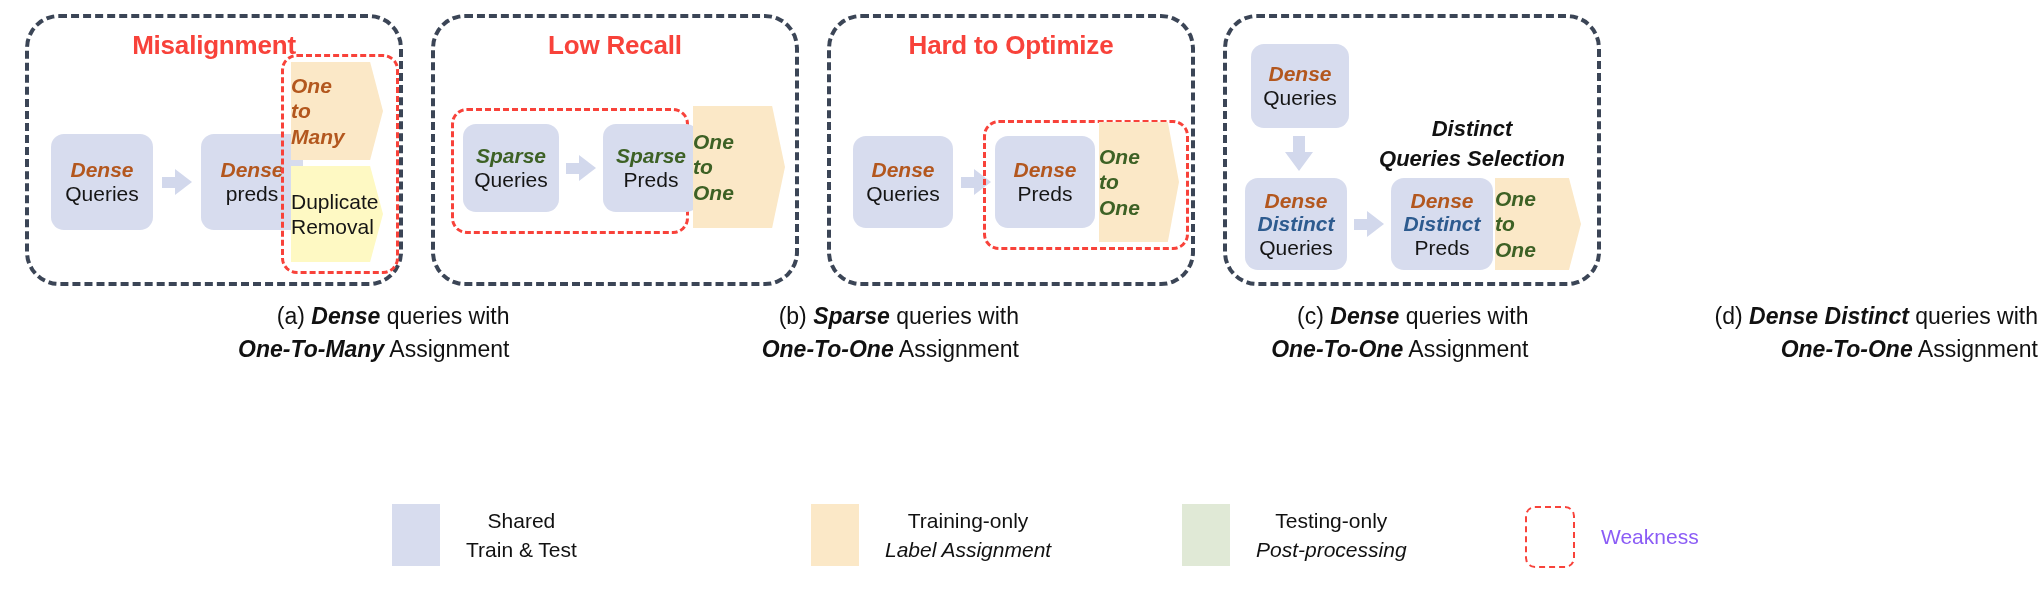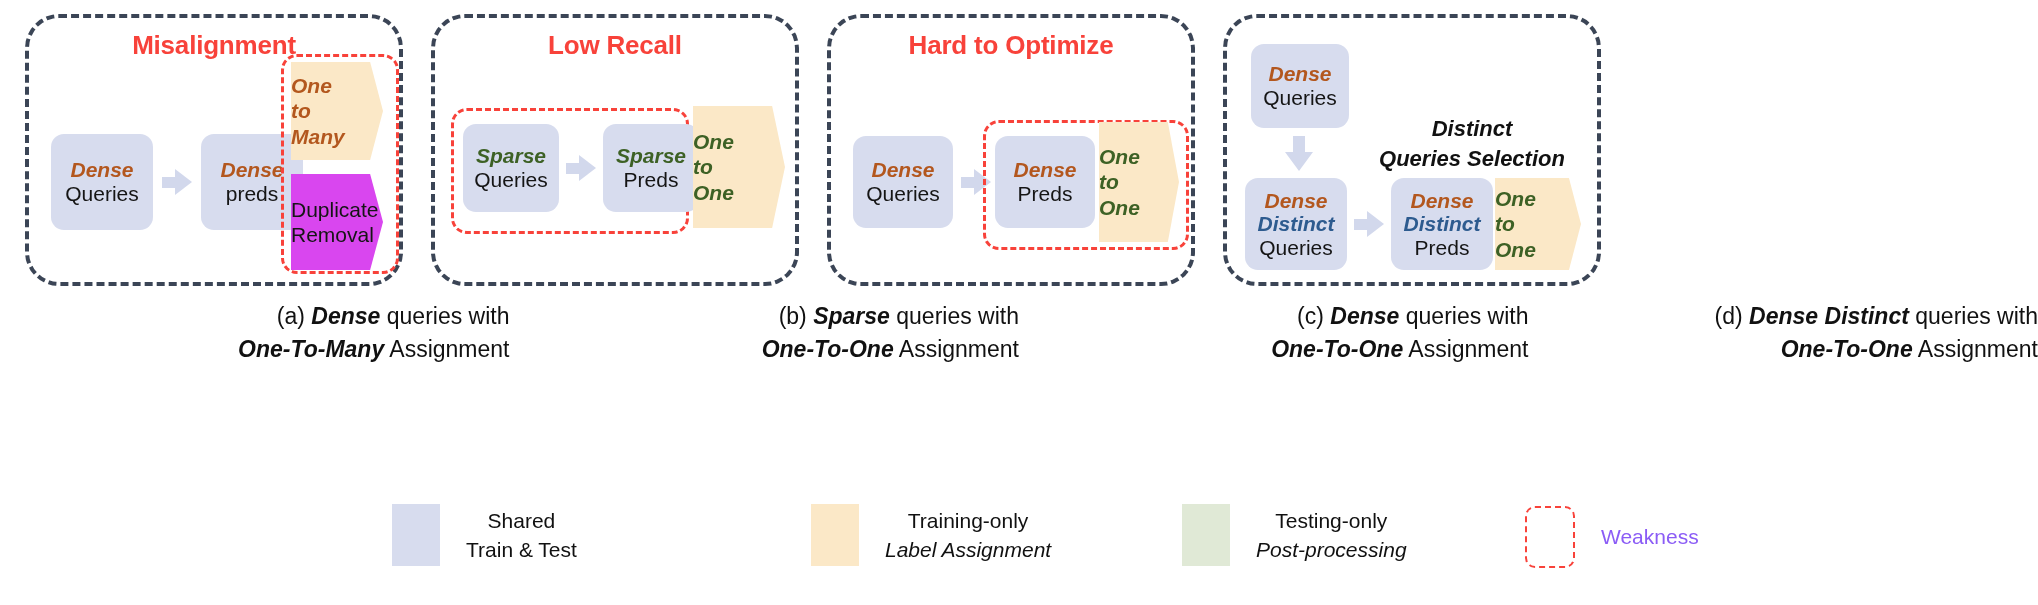--- a/index.html
+++ b/index.html
@@ -24,21 +24,21 @@
   .l1{font-style:italic;font-weight:bold;font-size:21px;}
   .l2{font-size:21px;color:#151515;}
   .orange{color:#b3571e;}
   .green{color:#3d6125;}
   .blue{color:#2d5b8f;}
 
   
   .penta{background:#fbe8c7;display:flex;flex-direction:column;align-items:flex-start;
          justify-content:center;line-height:1.2;
          clip-path:polygon(0 0, 86% 0, 100% 50%, 86% 100%, 0 100%);}
-  .penta.greenbg{background:#d946ef;margin-top:8px;}
+  .penta.greenbg{background:#fef9c3;}
   .penta .t{font-style:italic;font-weight:bold;font-size:21px;}
   .penta .tp{font-size:21px;color:#151515;font-style:normal;font-weight:normal;}
 
   
   .arrow{width:30px;height:26px;position:relative;flex:none;}
   .arrow:before{content:"";position:absolute;left:0;top:8px;width:16px;height:11px;background:#d2d8ec;}
   .arrow:after{content:"";position:absolute;left:13px;top:0;width:0;height:0;
                border-top:13px solid transparent;border-bottom:13px solid transparent;
                border-left:17px solid #d2d8ec;}
   .arrow-down{width:28px;height:36px;position:relative;flex:none;}

